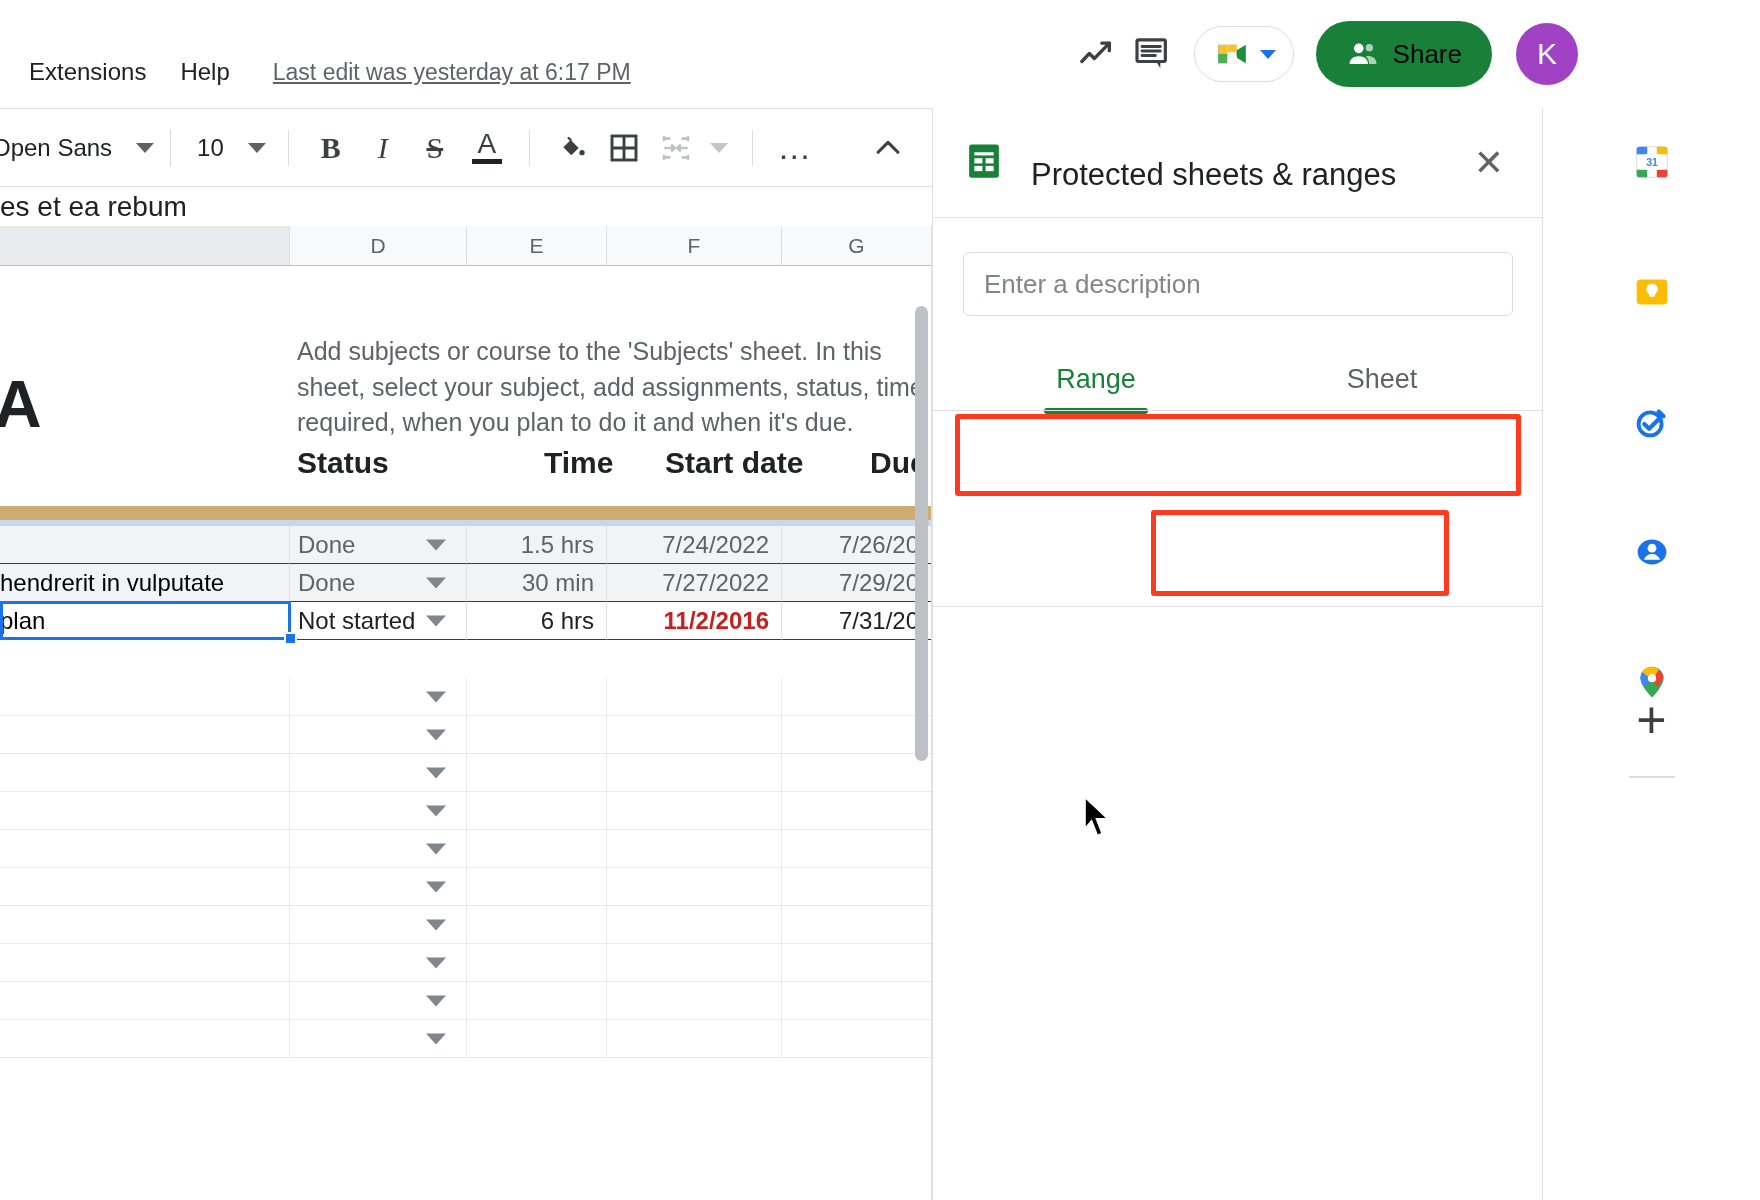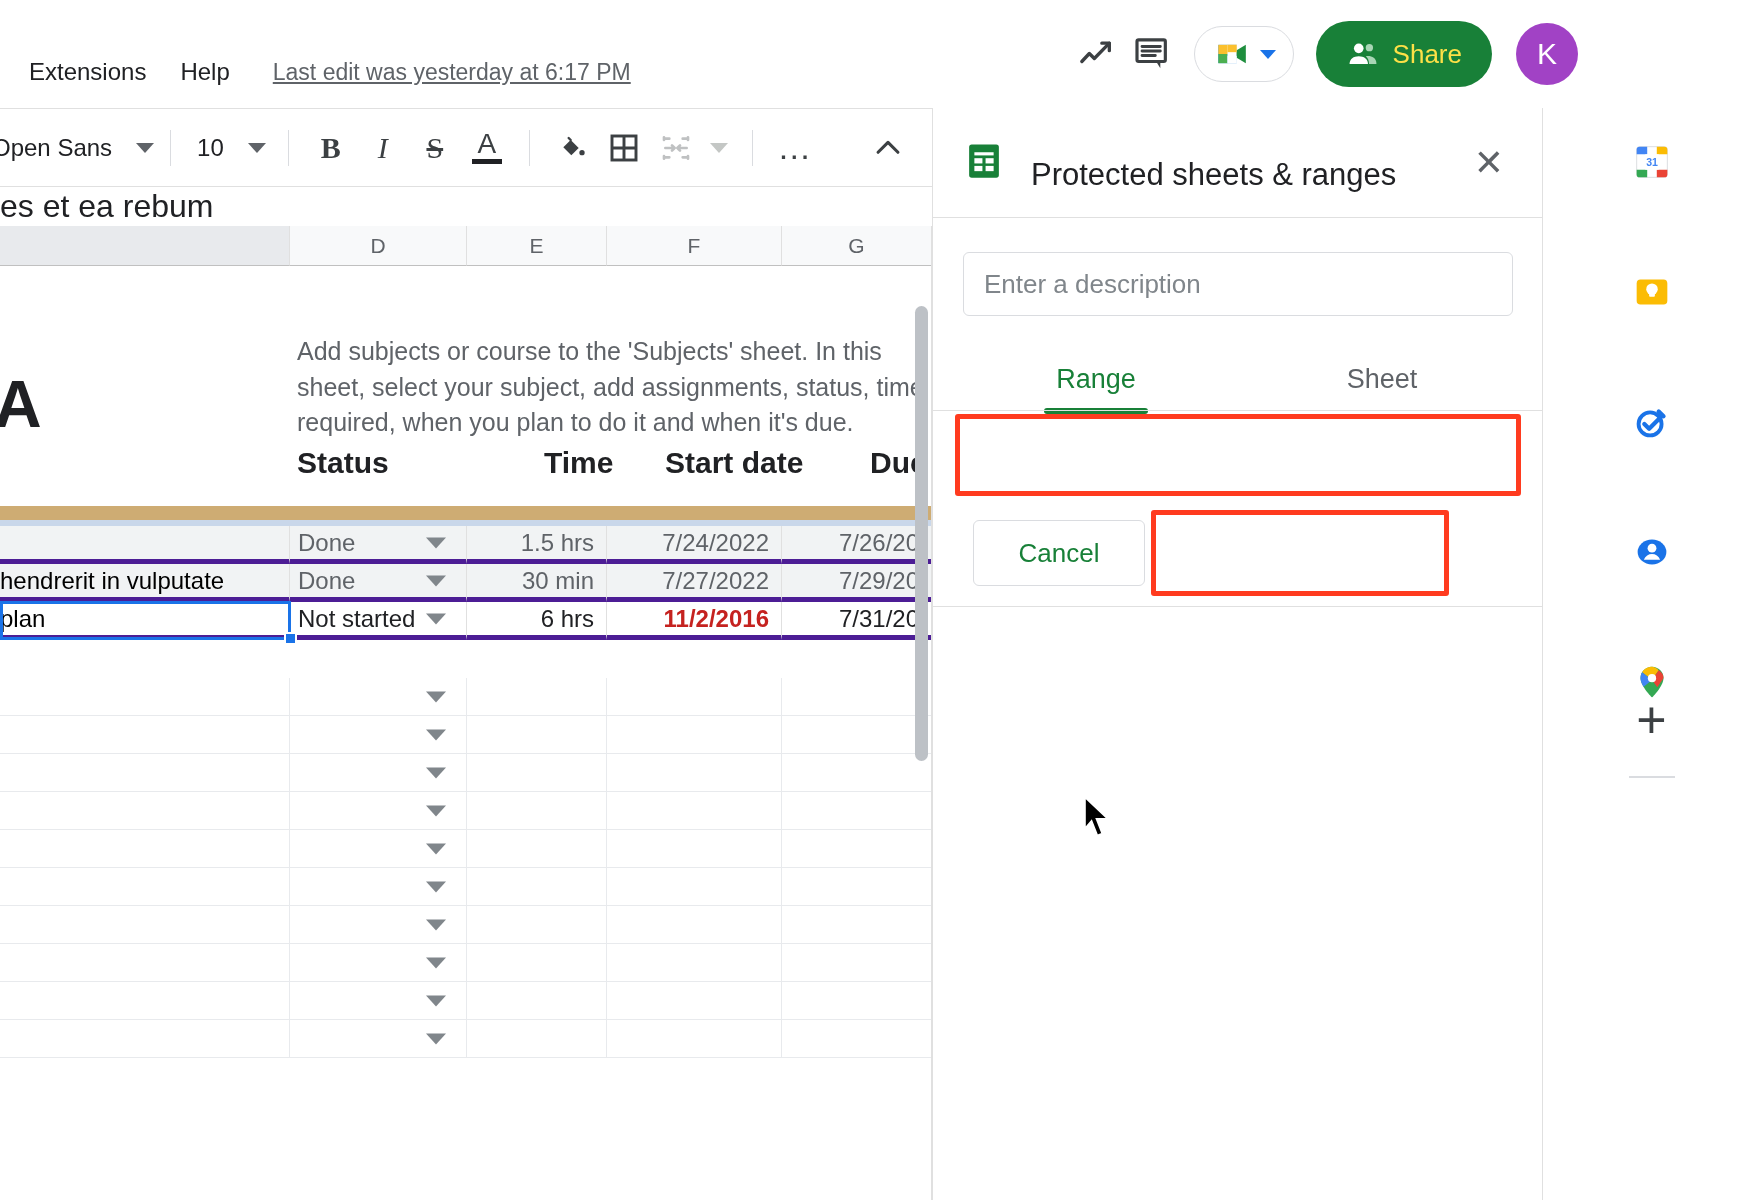--- a/index.html
+++ b/index.html
@@ -25,21 +25,21 @@
   .top-right { position: absolute; right: 0; top: 0; height: 108px; display: flex; align-items: center; gap: 0; }
   .icon-btn {
     width: 56px; height: 56px; display: flex; align-items: center; justify-content: center;
     border-radius: 50%; cursor: pointer;
   }
   .meet-pill {
     width: 100px; height: 56px; border: 1px solid #dadce0; border-radius: 28px;
     display: flex; align-items: center; justify-content: center; gap: 5px; margin: 0 14px; cursor: pointer;
   }
   .share-btn {
-    height: 66px; background: #188038; color: #fde047; border-radius: 33px;
+    height: 66px; background: #188038; color: #000000; border-radius: 33px;
     display: flex; align-items: center; gap: 13px; padding: 0 30px;
     font-size: 26px; cursor: pointer; margin-left: 8px;
   }
   .avatar {
     width: 62px; height: 62px; border-radius: 50%; background: #a142c5; color: #fff;
     display: flex; align-items: center; justify-content: center; font-size: 30px;
     margin-left: 24px; margin-right: 30px; cursor: pointer;
   }
 
   
@@ -63,21 +63,21 @@
   }
   .collapse-btn {
     margin-left: auto; margin-right: 18px; width: 52px; height: 52px;
     display: flex; align-items: center; justify-content: center; cursor: pointer;
   }
 
   
   .formula-bar {
     position: absolute; left: 0; top: 186px; width: 932px; height: 40px;
     background: #fff; border-top: 1px solid #e0e0e0;
-    display: flex; align-items: center; font-size: 32px; color: #202124;
+    display: flex; align-items: center; font-size: 28px; color: #202124;
   }
 
   
   .grid-wrap { position: absolute; left: 0; top: 226px; width: 932px; height: 974px; background: #fff; overflow: hidden; }
   .col-head { position: absolute; left: 0; top: 0; width: 932px; height: 40px; display: flex; }
   .col-cell {
     height: 40px; background: #f8f9fa; border-right: 1px solid #e0e0e0; border-bottom: 1px solid #c0c0c0;
     display: flex; align-items: center; justify-content: center; font-size: 21px; color: #5f6368;
     cursor: pointer;
   }
@@ -90,21 +90,21 @@
   .bigA { position: absolute; left: -6px; top: 140px; font-size: 66px; color: #202124; font-weight: 700; }
 
   .hdr-row { position: absolute; left: 0; top: 220px; width: 932px; height: 52px; }
   .hdr-cell { position: absolute; font-size: 30px; font-weight: 700; color: #202124; }
 
   .gold-bar { position: absolute; left: 0; top: 280px; width: 932px; height: 14px; background: #ceac73; }
   .blue-bar { position: absolute; left: 0; top: 294px; width: 932px; height: 6px; background: #c9d7ea; }
 
   .data-rows { position: absolute; left: 0; top: 300px; width: 932px; }
   .drow { position: relative; display: flex; height: 38px; }
-  .dcell { border-right: 1px solid #e0e0e0; border-bottom: 5px solid #4c1d95;
+  .dcell { border-right: 1px solid #e0e0e0; border-bottom: 1px solid #4c1d95;
     display: flex; align-items: center; font-size: 24px; overflow: hidden; white-space: nowrap; }
   .c-task { width: 290px; padding-left: 0; }
   .c-status { width: 177px; padding-left: 8px; position: relative; }
   .c-time { width: 140px; justify-content: flex-end; padding-right: 12px; }
   .c-start { width: 175px; justify-content: flex-end; padding-right: 12px; }
   .c-due { width: 150px; justify-content: flex-end; padding-right: 12px; }
   .shaded { background: #f1f3f4; }
   .dd-arrow {
     position: absolute; right: 20px; top: 50%; transform: translateY(-50%);
     width: 0; height: 0; border-left: 10px solid transparent; border-right: 10px solid transparent;
@@ -506,21 +506,20 @@
 
     <div class="tabs">
       <div class="tab active">Range</div>
       <div class="tab">Sheet</div>
     </div>
     <div class="tabs-underline"></div>
 
     <div class="range-hl"></div>
 
     <div class="btn-row">
-      <div class="btn-cancel">Cancel</div>
     </div>
     <div class="set-hl"></div>
     <div class="panel-divider"></div>
   </div>
 
   <div class="rail">
     <div class="rail-ico" style="top:30px;">
       <svg width="46" height="46" viewBox="0 0 48 48">
           <rect x="8" y="8" width="32" height="32" rx="3" fill="#fff" stroke="#dadce0"></rect>
           <path d="M8 11a3 3 0 013-3h8v8H8z" fill="#4285f4"></path>

